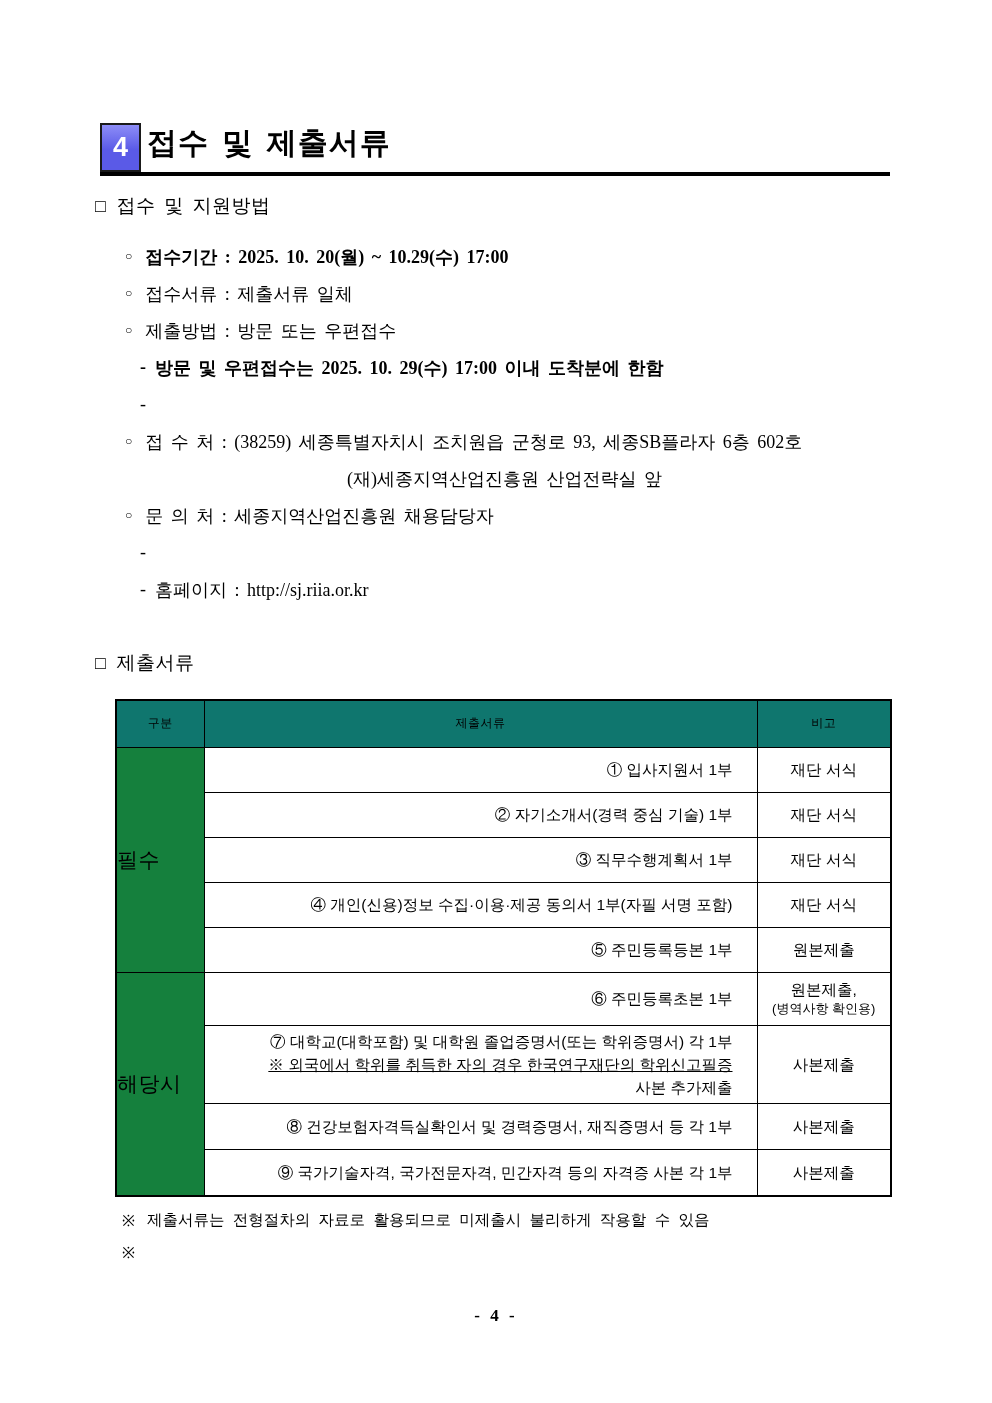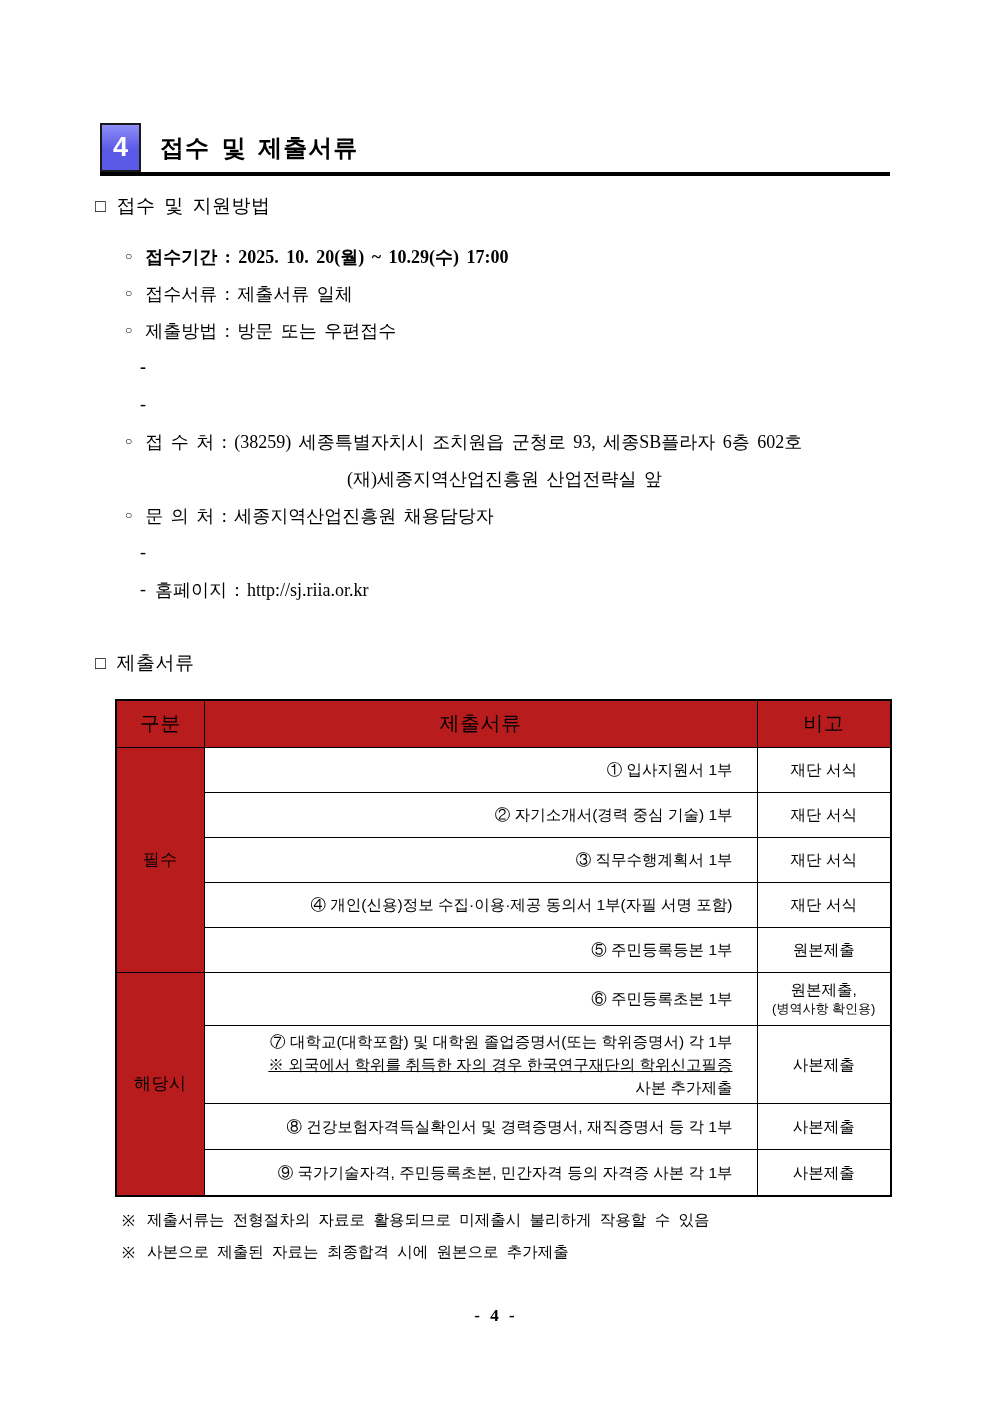--- a/index.html
+++ b/index.html
@@ -28,24 +28,24 @@
     width: 41px; height: 49px;
     background: linear-gradient(180deg, #8d8df7 0%, #5a5ae7 55%, #5a5ae7 100%);
     border: 2px solid #1a1a1a;
     display: flex; align-items: center; justify-content: center;
     color: #fff;
     font-family: "Liberation Sans", sans-serif;
     font-size: 27px; font-weight: bold;
     flex: 0 0 auto;
   }
   .section-title {
-    margin-left: 19px;
+    margin-left: 6px;
     padding-bottom: 8px;
     font-family: "Liberation Sans", sans-serif;
-    font-size: 24px; font-weight: bold;
+    font-size: 30px; font-weight: bold;
     letter-spacing: 1px;
     word-spacing: 4px;
   }
 
   
   .subsection {
     position: absolute;
     left: 95px;
     font-family: "Liberation Sans", sans-serif;
     font-size: 19px; font-weight: 500;
@@ -90,29 +90,28 @@
     font-family: "Liberation Sans", sans-serif;
     font-size: 15.5px;
     border: 2.5px solid #000;
   }
   .doc-table th, .doc-table td {
     border: 1.6px solid #000;
     vertical-align: middle;
   }
   .doc-table th {
     height: 47px;
-    background: #b91c1c;
+    background: #0f766e;
     font-weight: 500;
-    font-size: 20px;
+    font-size: 12px;
     letter-spacing: 0.5px;
   }
   .cell-group {
-    background: #b91c1c;
-    text-align: center;
-    font-size: 17px;
+    background: #15803d;
+    font-size: 21px;
     letter-spacing: 0.5px;
   }
   .cell-doc { text-align: right; padding: 4px 24px; line-height: 23px; }
   .cell-note { text-align: center; line-height: 19px; }
   .cell-note .small { display: block; font-size: 13px; }
   .cell-doc .sub1 { display: block; padding-left: 17px; text-decoration: underline; }
   .cell-doc .sub2 { display: block; padding-left: 35px; }
   tr.h45 { height: 45px; }
   tr.h53 { height: 53px; }
   tr.h76 { height: 76px; }
@@ -167,20 +166,21 @@
     <div class="apply-line">
       <span class="m-circle">○</span>
       <span>접수서류 : 제출서류 일체</span>
     </div>
     <div class="apply-line">
       <span class="m-circle">○</span>
       <span>제출방법 : 방문 또는 우편접수</span>
     </div>
     <div class="apply-line lvl2 bold">
       <span class="m-dash">-</span>
+      <span>방문 및 우편접수는 2025. 10. 29(수) 17:00 이내 도착분에 한함</span>
     </div>
     <div class="apply-line lvl2">
       <span class="m-dash">-</span>
     </div>
     <div class="apply-line">
       <span class="m-circle">○</span>
       <span>접 수 처 : (38259) 세종특별자치시 조치원읍 군청로 93, 세종SB플라자 6층 602호</span>
     </div>
     <div class="apply-line cont">
       <span>(재)세종지역산업진흥원 산업전략실 앞</span>
@@ -252,32 +252,31 @@
           <span class="sub1">※ 외국에서 학위를 취득한 자의 경우 한국연구재단의 학위신고필증</span>
           <span class="sub2">사본 추가제출</span>
         </td>
         <td class="cell-note">사본제출</td>
       </tr>
       <tr class="h46">
         <td class="cell-doc">⑧ 건강보험자격득실확인서 및 경력증명서, 재직증명서 등 각 1부</td>
         <td class="cell-note">사본제출</td>
       </tr>
       <tr class="h47">
-        <td class="cell-doc">⑨ 국가기술자격, 주민등록초본, 민간자격 등의 자격증 사본 각 1부</td>
+        <td class="cell-doc">⑨ 국가기술자격, 국가전문자격, 민간자격 등의 자격증 사본 각 1부</td>
         <td class="cell-note">사본제출</td>
       </tr>
     </tbody>
   </table>
 
   <div class="footnotes">
     <div class="footnote-line">
       <span class="m-ref">※</span>
       <span>제출서류는 전형절차의 자료로 활용되므로 미제출시 불리하게 작용할 수 있음</span>
     </div>
     <div class="footnote-line">
       <span class="m-ref">※</span>
-      <span>사본으로 제출된 자료는 최종합격 시에 원본으로 추가제출</span>
     </div>
   </div>
 
   <div class="page-footer">- 4 -</div>
 
 </div>
 
 </body></html>

